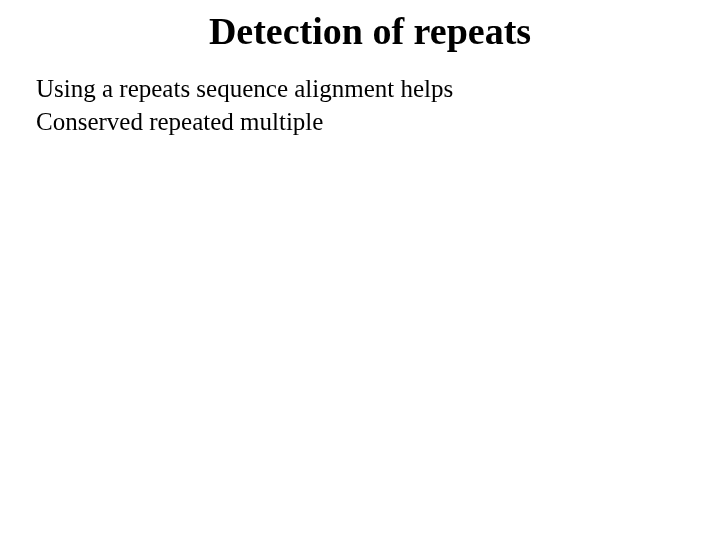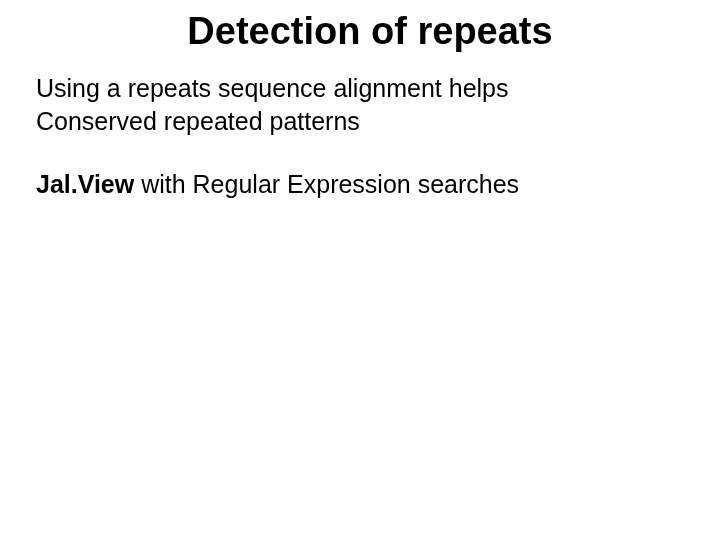--- a/index.html
+++ b/index.html
@@ -9,20 +9,21 @@
     height: 540px;
     background: #ffffff;
     font-family: Verdana, Geneva, sans-serif;
     color: #000000;
   }
   .slide {
     width: 720px;
     height: 540px;
     box-sizing: border-box;
     padding: 10px 16px 0 36px;
+    font-family: Liberation Serif, serif;
   }
   .title {
     font-weight: 700;
     font-size: 38px;
     text-align: center;
     margin: 0 0 18px 0;
     line-height: 1.15;
   }
   .body {
     font-size: 25px;
@@ -36,19 +37,16 @@
   }
 </style>
 </head>
 <body>
 
 <div class="slide">
   <h1 class="title">Detection of repeats</h1>
   <div class="body">
     <p class="para">
       <span>Using a repeats sequence alignment helps</span><br>
-      <span>Conserved repeated patterns</span>
-    </p>
-    <p class="para">
-      <span class="bold">Jal.View</span><span> with Regular Expression searches</span>
+      <span>Conserved repeated multiple</span>
     </p>
   </div>
 </div>
 
 </body></html>

